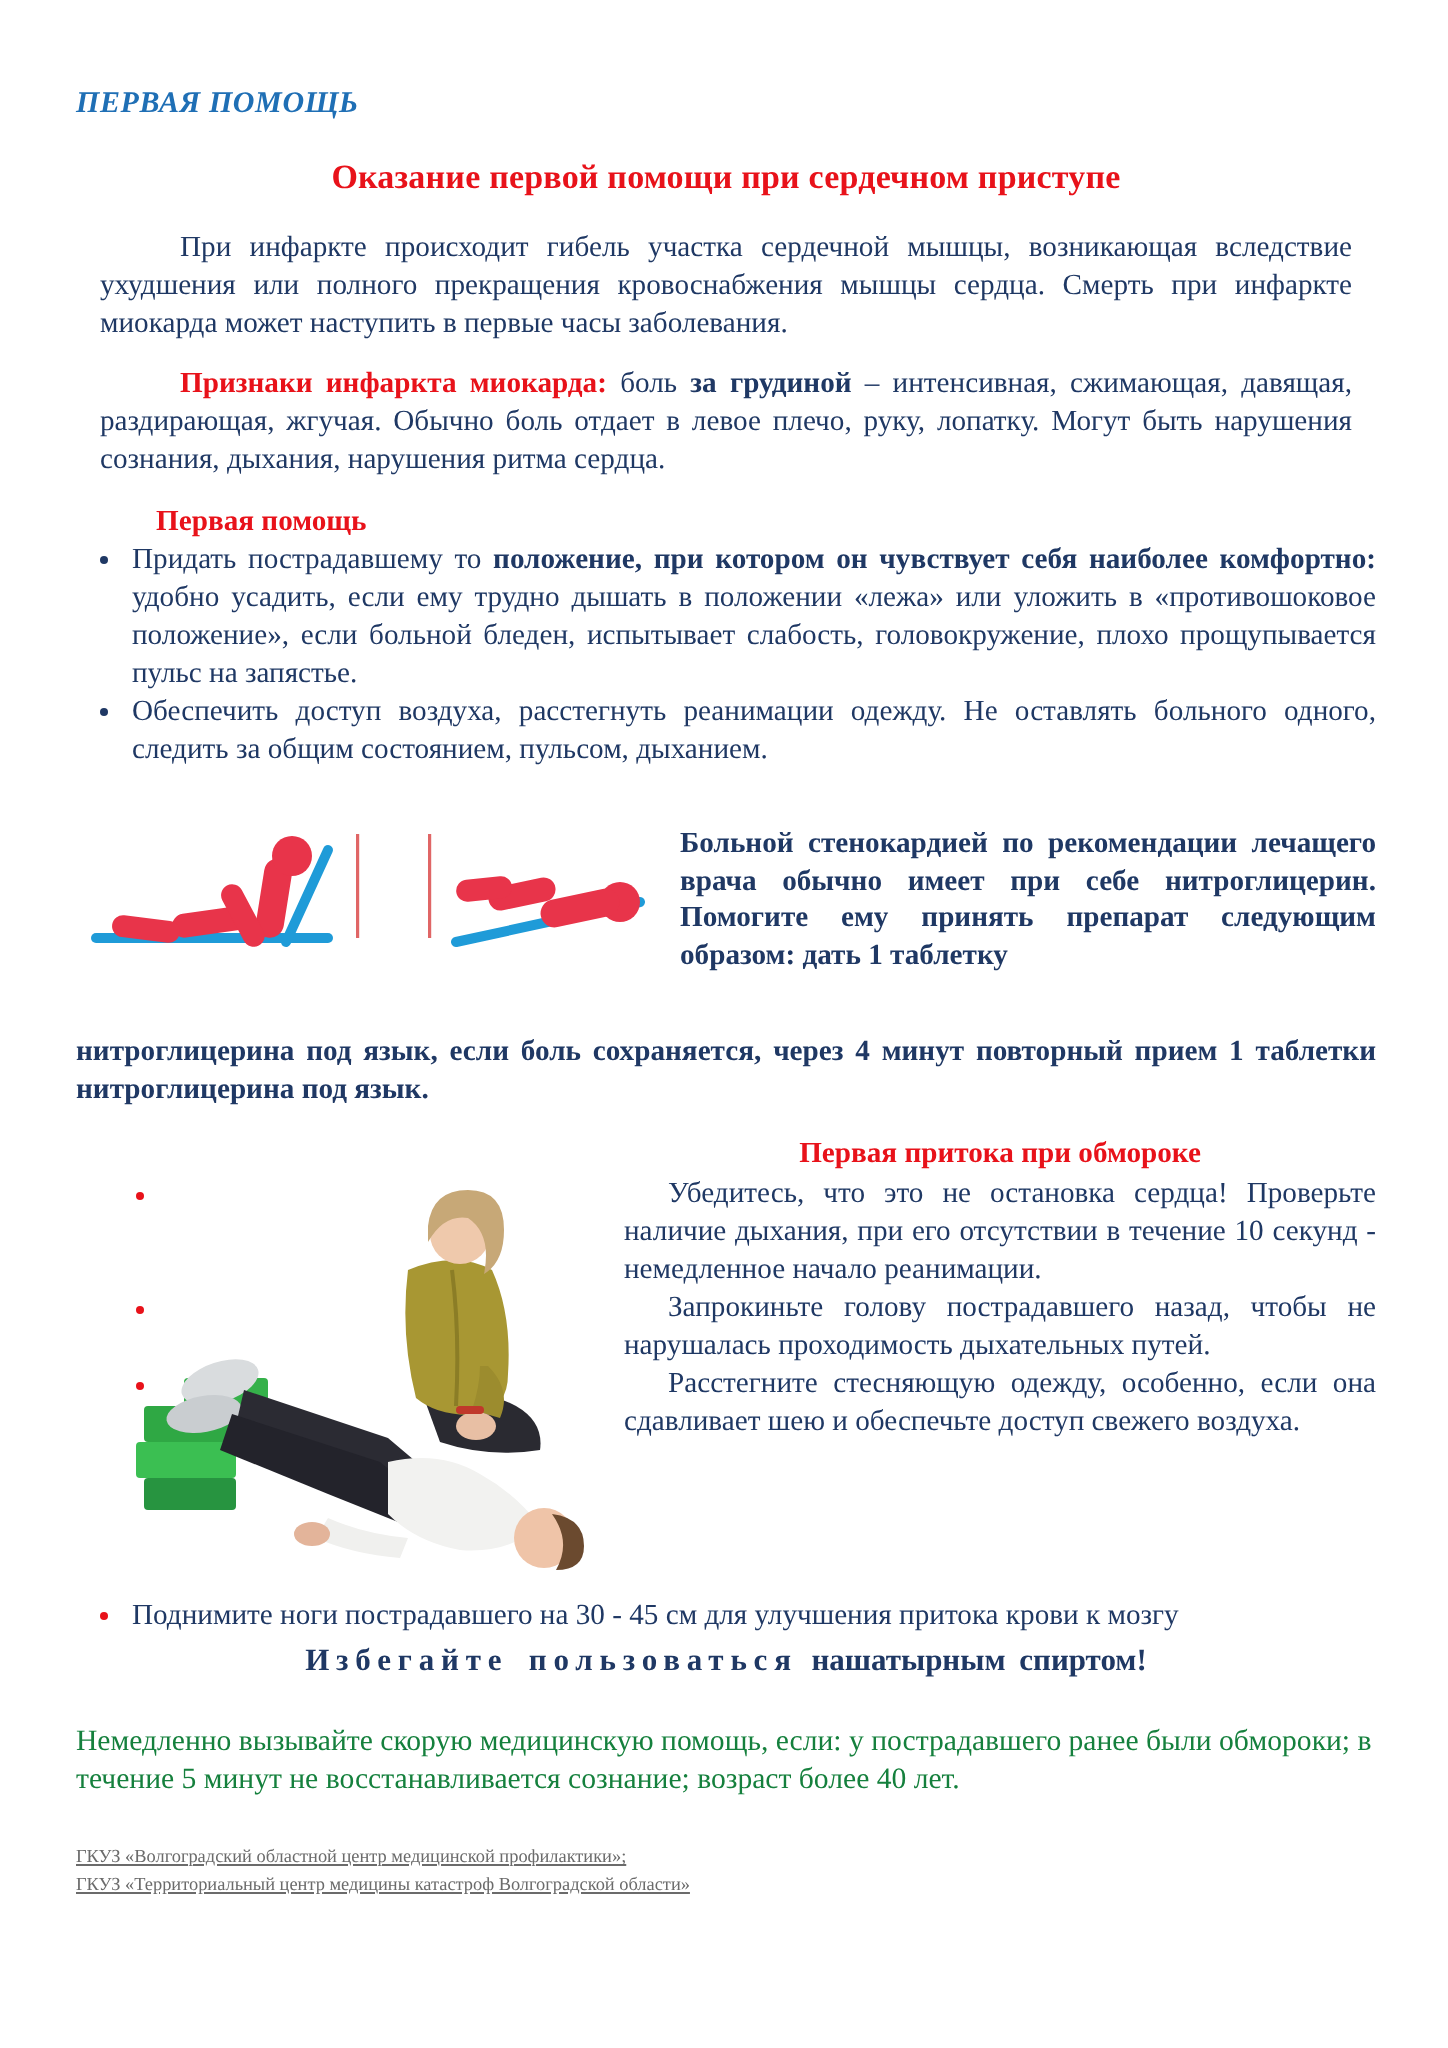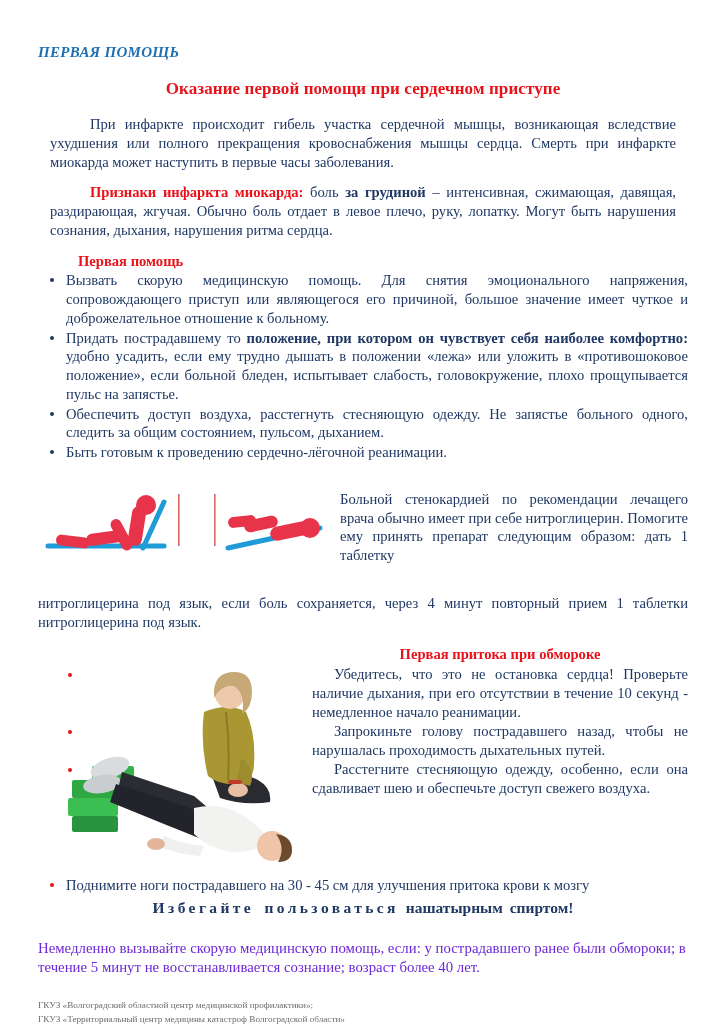--- a/index.html
+++ b/index.html
@@ -91,20 +91,21 @@
     border-radius: 50%;
     background: #1F3864;
   }
   ul.bullets.red-markers > li::before { background: #E8121A; }
 
   
   .picto-row {
     position: relative;
     margin-top: 28px;
     min-height: 66px;
+    font-weight: bold;
   }
   .picto-float {
     float: left;
     width: 290px;
     height: 68px;
     margin: 2px 12px 0 0;
     position: relative;
   }
   .picto-text {
     font-size: 14.6px;
@@ -164,56 +165,54 @@
     margin: 4px 0 0 0;
     word-spacing: 3px;
   }
   .spaced-warning .wide { letter-spacing: 3.4px; }
 
   
   .final-red {
     margin: 22px 0 0 0;
     font-size: 14.8px;
     line-height: 1.32;
-    color: #6d28d9;
+    color: #15803d;
     text-align: left;
   }
 
   
   .footer {
     margin-top: 20px;
     font-size: 9.2px;
     line-height: 1.55;
     color: #6B6B6B;
     font-family: "Liberation Serif", "DejaVu Serif", serif;
   }
-  .footer div { white-space: nowrap; }
+  .footer div { white-space: nowrap; text-decoration: underline; }
 
   .clear { clear: both; }
 </style>
 </head>
 <body>
 
 <div class="page">
 
   <div class="top-label">ПЕРВАЯ ПОМОЩЬ</div>
 
   <h1 class="main-title">Оказание первой помощи при сердечном приступе</h1>
 
   <p class="body">При инфаркте происходит гибель участка сердечной мышцы, возникающая вследствие ухудшения или полного прекращения кровоснабжения мышцы сердца. Смерть при инфаркте миокарда может наступить в первые часы заболевания.</p>
 
   <p class="body"><span class="red-bold">Признаки инфаркта миокарда:</span><span> боль </span><span class="blue-bold">за грудиной</span><span> – интенсивная, сжимающая, давящая, раздирающая, жгучая. Обычно боль отдает в левое плечо, руку, лопатку. Могут быть нарушения сознания, дыхания, нарушения ритма сердца.</span></p>
 
   <p class="sub-head">Первая помощь</p>
 
   <ul class="bullets">
-    <li>Вызвать скорую медицинскую помощь. Для снятия эмоционального напряжения, сопровождающего приступ или являющегося его причиной, большое значение имеет чуткое и доброжелательное отношение к больному.</li>
     <li><span>Придать пострадавшему то </span><span class="blue-bold">положение, при котором он чувствует себя наиболее комфортно:</span><span> удобно усадить, если ему трудно дышать в положении «лежа» или уложить в «противошоковое положение», если больной бледен, испытывает слабость, головокружение, плохо прощупывается пульс на запястье.</span></li>
-    <li>Обеспечить доступ воздуха, расстегнуть стесняющую одежду. Не запястье больного одного, следить за общим состоянием, пульсом, дыханием.</li>
-    <li>Быть готовым к проведению сердечно-лёгочной реанимации.</li>
+    <li>Обеспечить доступ воздуха, расстегнуть реанимации одежду. Не оставлять больного одного, следить за общим состоянием, пульсом, дыханием.</li>
   </ul>
 
   <div class="picto-row">
     <div class="picto-float">
       <svg width="290" height="68" viewBox="0 0 290 68">
 
         <g>
 
           <path d="M10 54 L126 54" stroke="#1F9BD8" stroke-width="5" stroke-linecap="round" fill="none"></path>
           <path d="M105 56 L126 10" stroke="#1F9BD8" stroke-width="5" stroke-linecap="round" fill="none"></path>

